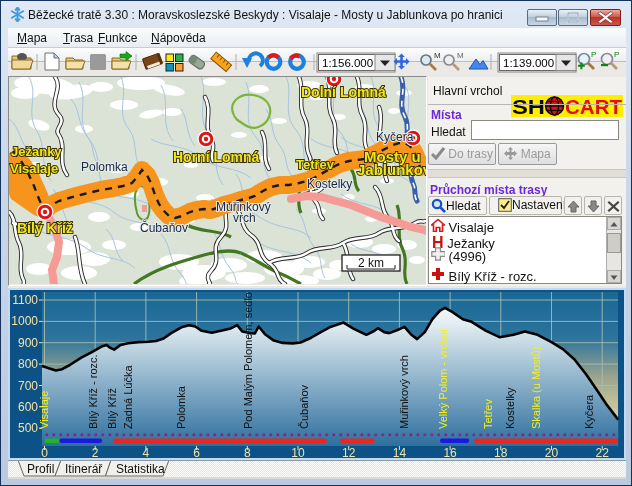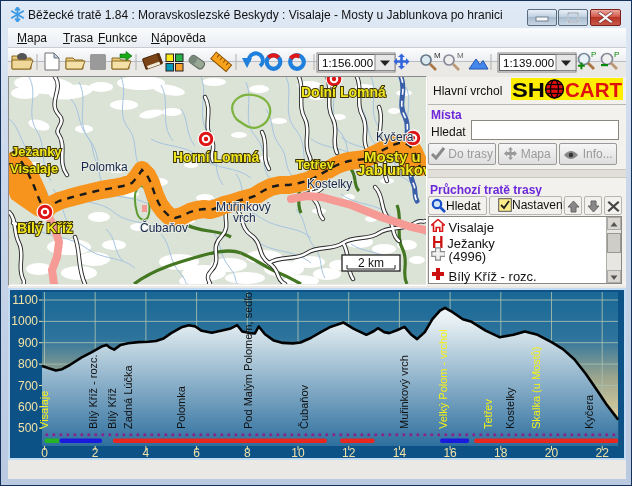--- a/index.html
+++ b/index.html
@@ -37,21 +37,21 @@
             <g stroke="#3f9ae4" stroke-width="2" stroke-linecap="round">
 <line x1="7.5" y1="1" x2="7.5" y2="14"></line>
               <line x1="1.9" y1="4.25" x2="13.1" y2="10.75"></line>
               <line x1="1.9" y1="10.75" x2="13.1" y2="4.25"></line>
 <line x1="7.5" y1="1" x2="5.7" y2="2.8"></line>
               <line x1="7.5" y1="1" x2="9.3" y2="2.8"></line>
 <line x1="7.5" y1="14" x2="5.7" y2="12.2"></line>
               <line x1="7.5" y1="14" x2="9.3" y2="12.2"></line>
 </g>
           </svg></div>
- <div id="title">Běžecké tratě 1.84 : Moravskoslezské Beskydy : Visalaje - Mosty u Jablunkova po hranici</div>
+ <div id="title">Běžecké tratě 3.30 : Moravskoslezské Beskydy : Visalaje - Mosty u Jablunkova po hranici</div>
  <div class="wbtn" id="btnmin"><svg width="28" height="15">
             <rect x="8" y="7" width="12" height="4" fill="#f4f6f8" stroke="#5a6b7d" stroke-width="0.8"></rect>
           </svg></div>
  <div class="wbtn" id="btnmax"><svg width="28" height="15">
             <rect x="9" y="3" width="10" height="9" fill="none" stroke="#f4f6f8" stroke-width="2"></rect>
             <rect x="9" y="3" width="10" height="9" fill="none" stroke="#5a6b7d" stroke-width="0.7"></rect>
           </svg></div>
  <div class="wbtn" id="btncls"><svg width="29" height="15">
             <path d="M9,1.5 L14.5,5.5 L20,1.5 L22,3.5 L16.5,7.5 L22,11.5 L20,13.5 L14.5,9.5 L9,13.5 L7,11.5 L12.5,7.5 L7,3.5 Z" fill="#f4f6f8" stroke="#701810" stroke-width="0.7"></path>
           </svg></div>
@@ -323,46 +323,42 @@
 <g>
             <rect x="333" y="178" width="58" height="16" fill="#ffffff" stroke="#222" stroke-width="1.3"></rect>
             <text x="362" y="190" font-size="12" fill="#111" text-anchor="middle">2 km</text>
             <line x1="338" y1="192" x2="386" y2="192" stroke="#222"></line>
             <line x1="338" y1="188" x2="338" y2="192" stroke="#222"></line>
             <line x1="386" y1="188" x2="386" y2="192" stroke="#222"></line>
           </g>
 </svg></div>
 <div id="rpanel">
 <div style="position:absolute;left:5px;top:7px;">Hlavní vrchol</div>
-<div style="position:absolute;left:83px;top:1px;width:112px;height:30px;"><svg width="112" height="22" viewBox="0 0 112 22">
+<div style="position:absolute;left:83px;top:18px;width:112px;height:30px;"><svg width="112" height="22" viewBox="0 0 112 22">
 <rect width="112" height="22" fill="#ffee00"></rect>
 <text x="1" y="19" font-size="20" font-weight="bold" font-family="Liberation Sans" textLength="33" lengthAdjust="spacingAndGlyphs" fill="#0a0a0a">SH</text>
 <circle cx="43.5" cy="11" r="9" fill="#e01010" stroke="#000" stroke-width="1.4"></circle>
 <ellipse cx="43.5" cy="11" rx="4" ry="9" fill="none" stroke="#000" stroke-width="1.2"></ellipse>
 <line x1="34.5" y1="11" x2="52.5" y2="11" stroke="#000" stroke-width="1.2"></line>
 <line x1="36" y1="6.5" x2="51" y2="6.5" stroke="#000" stroke-width="1.2"></line>
 <line x1="36" y1="15.5" x2="51" y2="15.5" stroke="#000" stroke-width="1.2"></line>
 <text x="54" y="19" font-size="20" font-weight="bold" font-family="Liberation Sans" textLength="57" lengthAdjust="spacingAndGlyphs" fill="#e01010">CART</text>
 </svg></div>
 <div style="position:absolute;left:0px;top:27px;width:198px;height:1px;background:#b8b6b0;"></div>
 <div class="hd" style="position:absolute;left:3px;top:31px;">Místa</div>
 <div style="position:absolute;left:3px;top:48px;">Hledat</div>
 <div style="position:absolute;left:43px;top:43px;width:148px;height:20px;background:#fff;border:1px solid #8a8880;"></div>
 <div class="btn3" style="left:0px;top:66px;width:68px;"><span style="position:relative;top:3px;"><svg width="14" height="13" viewBox="0 0 14 13">
               <path d="M1,7 L5,11 L13,1" fill="none" stroke="#8a8a8a" stroke-width="3"></path>
             </svg> Do trasy</span></div>
 <div class="btn3" style="left:70px;top:66px;width:59px;"><span style="position:relative;top:3px;"><svg width="13" height="13" viewBox="0 0 13 13">
               <path d="M6.5,0 L9,2.5 H7.5 V5 H10 V3.5 L13,6.5 L10,9.5 V8 H7.5 V10.5 H9 L6.5,13 L4,10.5 H5.5 V8 H3 V9.5 L0,6.5 L3,3.5 V5 H5.5 V2.5 H4 Z" fill="#9a9a9a"></path>
             </svg> Mapa</span></div>
-<div class="btn3" style="left:131px;top:66px;width:58px;"><span style="position:relative;top:3px;"><svg width="16" height="10" viewBox="0 0 16 10">
-              <path d="M1,5 Q8,-3 15,5 Q8,13 1,5 Z" fill="#888"></path>
-              <circle cx="8" cy="5" r="2.2" fill="#333"></circle>
-            </svg> Info...</span></div>
 <div style="position:absolute;left:0px;top:92px;width:198px;height:9px;background:#e2dfd9;border-top:1px solid #c8c5bf;border-bottom:1px solid #cac7c1;"></div>
-<div class="hd" style="position:absolute;left:2px;top:106px;">Průchozí tratě trasy</div>
+<div class="hd" style="position:absolute;left:2px;top:106px;">Průchozí místa trasy</div>
 <div class="fbtn" style="left:0px;top:119px;width:59px;"><span style="position:relative;top:1px;left:2px;"><svg width="15" height="15" viewBox="0 0 15 15">
               <circle cx="6" cy="6" r="4.2" fill="#cfe4f7" stroke="#1a50c8" stroke-width="2.2"></circle>
               <line x1="9.5" y1="9.5" x2="14" y2="14" stroke="#1a50c8" stroke-width="2.6"></line>
             </svg>Hledat</span></div>
 <div class="fbtn" style="left:61px;top:119px;width:73px;"><span style="position:relative;top:1px;left:8px;"><svg width="14" height="14" viewBox="0 0 14 14">
               <rect x="0.7" y="0.7" width="12.6" height="12.6" fill="#ffec8a" stroke="#555"></rect>
               <path d="M3,7 L6,10 L11,3" fill="none" stroke="#222" stroke-width="1.8"></path>
             </svg>Nastavení</span></div>
 <div class="fbtn" style="left:136px;top:119px;width:18px;text-align:center;"><span style="position:relative;top:2px;"><svg width="13" height="13" viewBox="0 0 13 13">
               <path d="M6.5,1 L12,7 H9 V12 H4 V7 H1 Z" fill="#888" stroke="#666"></path>
@@ -571,13 +567,33 @@
 <rect x="604.5" y="145.5" width="2.6" height="2.6" fill="#8b1f8b"></rect>
 <rect x="36.5" y="150.5" width="15.0" height="4.5" fill="#24b324" rx="2"></rect>
 <rect x="51.5" y="150.5" width="42.5" height="4.5" fill="#1a1adf" rx="2"></rect>
 <rect x="104.9" y="150.5" width="214.0" height="4.5" fill="#e82820" rx="2"></rect>
 <rect x="332.1" y="150.5" width="34.5" height="4.5" fill="#e82820" rx="2"></rect>
 <rect x="432.0" y="150.5" width="29.1" height="4.5" fill="#1a1adf" rx="2"></rect>
 <rect x="466.2" y="150.5" width="144.0" height="4.5" fill="#e82820" rx="2"></rect>
 
 <rect x="1" y="1" width="616" height="170" fill="none" stroke="#c2daf2" stroke-width="2"></rect>
 </svg></div>
+<div id="tabrow">
+ <svg width="618" height="19" style="position:absolute;left:0;top:0">
+  <defs>
+            <pattern id="chk" width="2" height="2" patternUnits="userSpaceOnUse">
+              <rect width="2" height="2" fill="#e8e5e0"></rect>
+              <rect width="1" height="1" fill="#fdfdfc"></rect>
+              <rect x="1" y="1" width="1" height="1" fill="#fdfdfc"></rect>
+            </pattern>
+          </defs>
+  <rect x="0" y="0" width="618" height="17" fill="url(#chk)"></rect>
+  <rect x="0" y="17" width="618" height="2" fill="#dcd9d4"></rect>
+  <path d="M10,0 L16,16 H47 L53,0 Z" fill="#f2f0ec" stroke="#6a675f" stroke-width="1"></path>
+  <path d="M53,0 L47,16 H97.5 L103,0 Z" fill="#f2f0ec" stroke="#6a675f" stroke-width="1"></path>
+  <path d="M103,0 L97.5,16 H155 L161,0 Z" fill="#f2f0ec" stroke="#6a675f" stroke-width="1"></path>
+  <line x1="0" y1="0.5" x2="618" y2="0.5" stroke="#8a98a8"></line>
+  <text x="19" y="12.5" font-size="12" fill="#111">Profil</text>
+  <text x="57" y="12.5" font-size="12" fill="#111">Itinerář</text>
+  <text x="108" y="12.5" font-size="12" fill="#111">Statistika</text>
+ </svg>
+</div>
 </div>
   </div>
 </body></html>

